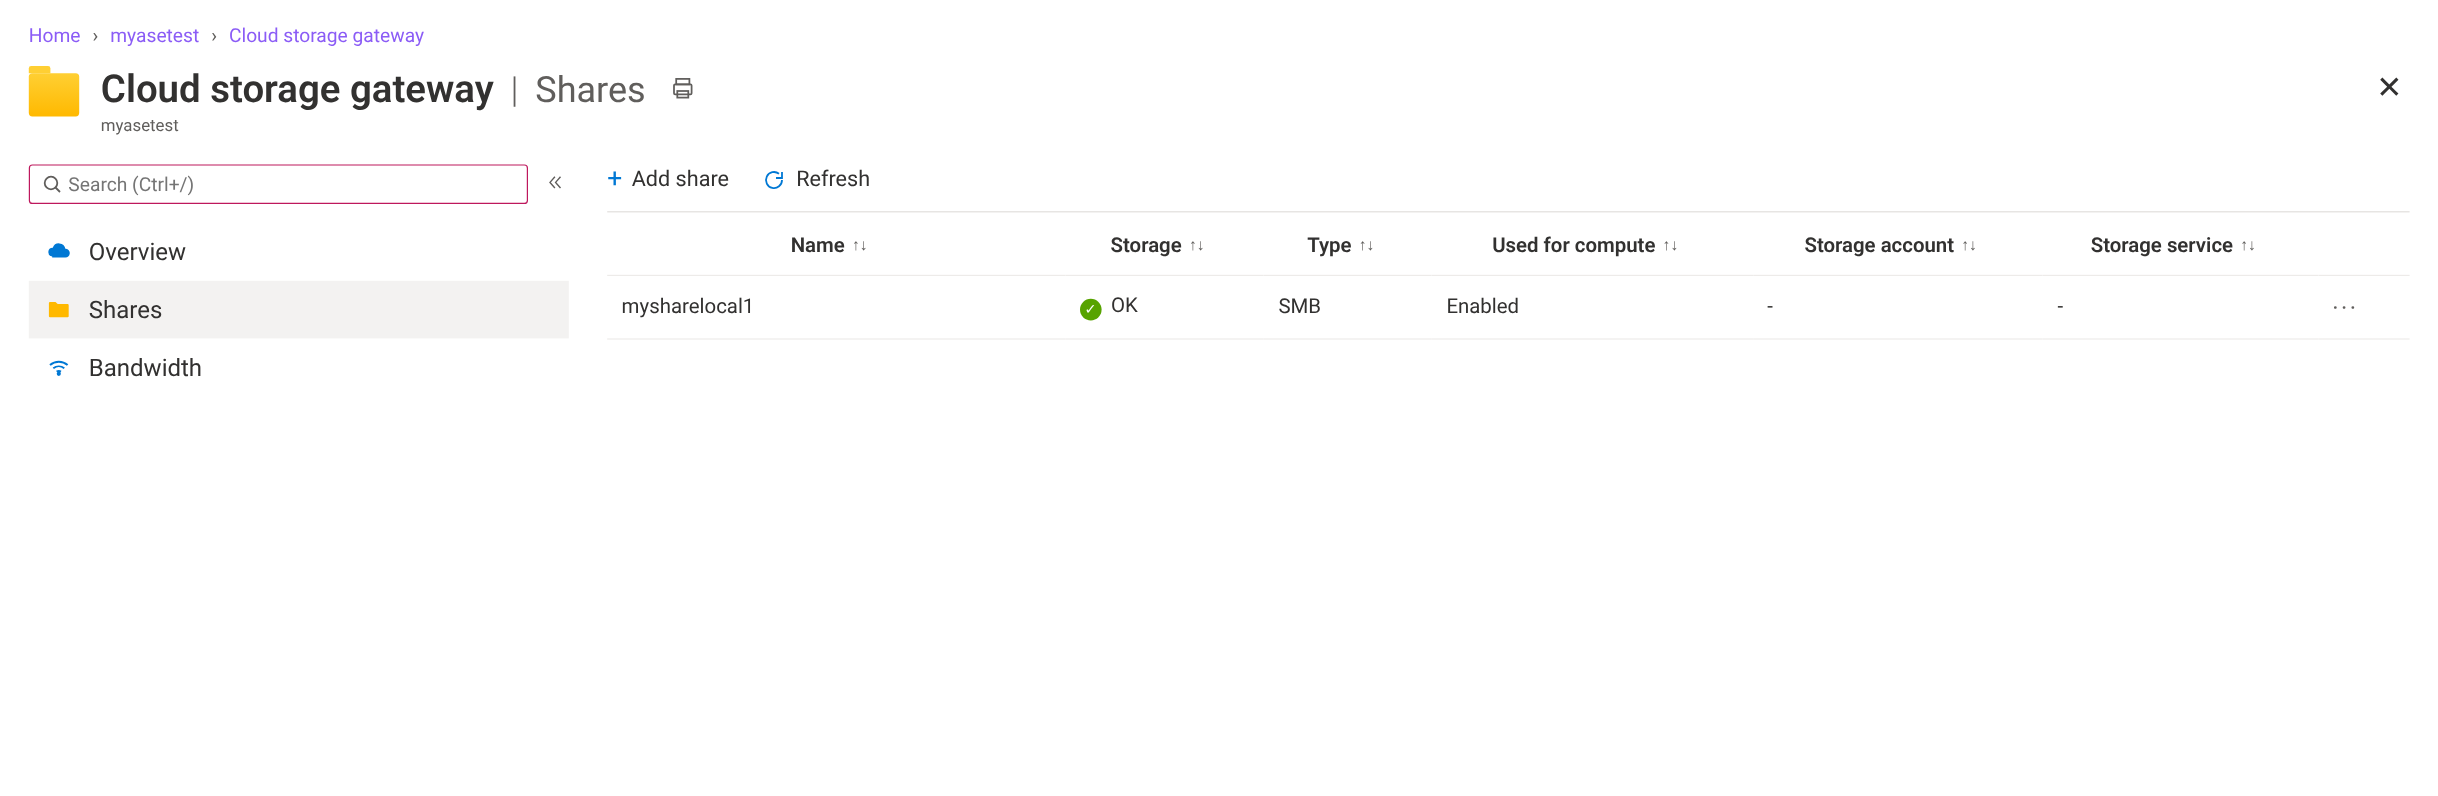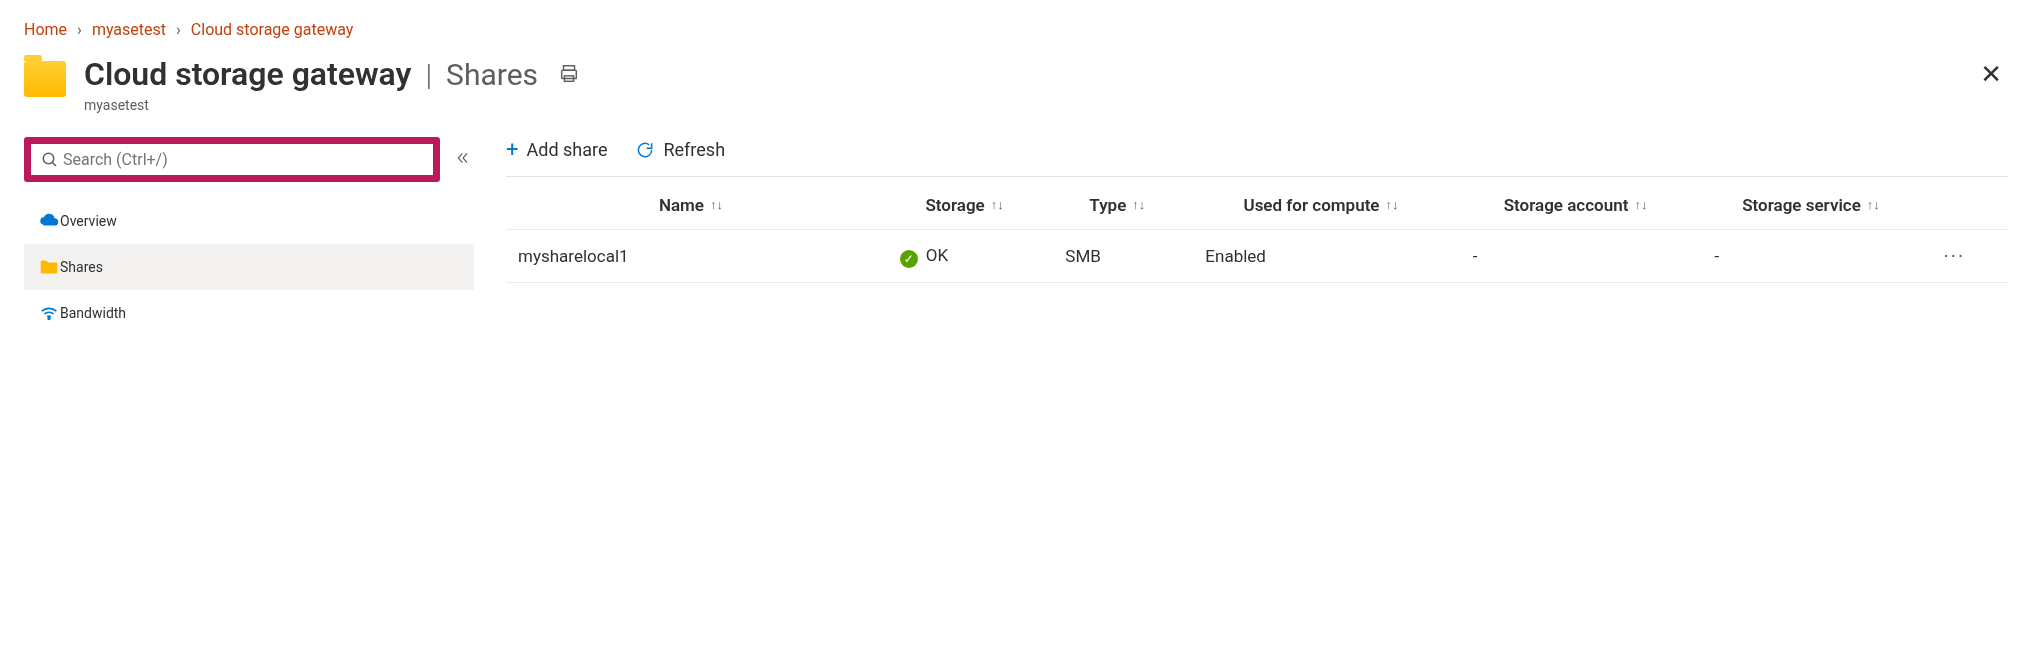--- a/index.html
+++ b/index.html
@@ -14,21 +14,21 @@
   }
 
   
   .breadcrumb {
     display: flex;
     align-items: center;
     gap: 10px;
     font-size: 16px;
     margin-bottom: 16px;
   }
-  .breadcrumb a { color: #c2410c; text-decoration: none; cursor: pointer; text-align: center; }
+  .breadcrumb a { color: #8b5cf6; text-decoration: none; cursor: pointer; text-align: center; }
   .breadcrumb .sep { color: #605e5c; }
 
   
   .header-row {
     display: flex;
     align-items: flex-start;
     justify-content: space-between;
     margin-bottom: 24px;
   }
   .header-left { display: flex; align-items: flex-start; gap: 18px; }
@@ -54,33 +54,33 @@
   }
 
   
   .cols { display: flex; gap: 32px; }
   .leftcol { width: 450px; flex: 0 0 450px; }
   .rightcol { flex: 1; }
 
   .search-row { display: flex; align-items: center; gap: 12px; margin-bottom: 16px; }
   .search-box {
     flex: 1; display: flex; align-items: flex-end;
-    border: 7px solid #be185d; border-radius: 3px;
+    border: 1px solid #be185d; border-radius: 3px;
     padding: 6px 10px; font-size: 16px; color: #605e5c;
   }
   .search-box input {
     border: none; outline: none; flex: 1; font-size: 16px; color: #323130;
     font-family: inherit;
   }
   .collapse-chevron { color: #605e5c; cursor: pointer; padding: 4px; }
 
   .nav { display: flex; flex-direction: column; }
   .nav-item {
-    display: flex; align-items: center; 
-    padding: 12px 14px; cursor: pointer; font-size: 14px;
+    display: flex; align-items: center; gap: 14px;
+    padding: 12px 14px; cursor: pointer; font-size: 20px;
   }
   .nav-item.active { background: #f3f2f1; }
   .nav-ico { width: 22px; height: 22px; display:flex; align-items:center; justify-content:center; }
 
   
   .toolbar {
     display: flex; align-items: center; gap: 28px;
     padding-bottom: 14px; border-bottom: 1px solid #e1dfdd;
     font-size: 18px; color: #323130;
     margin-bottom: 4px;

